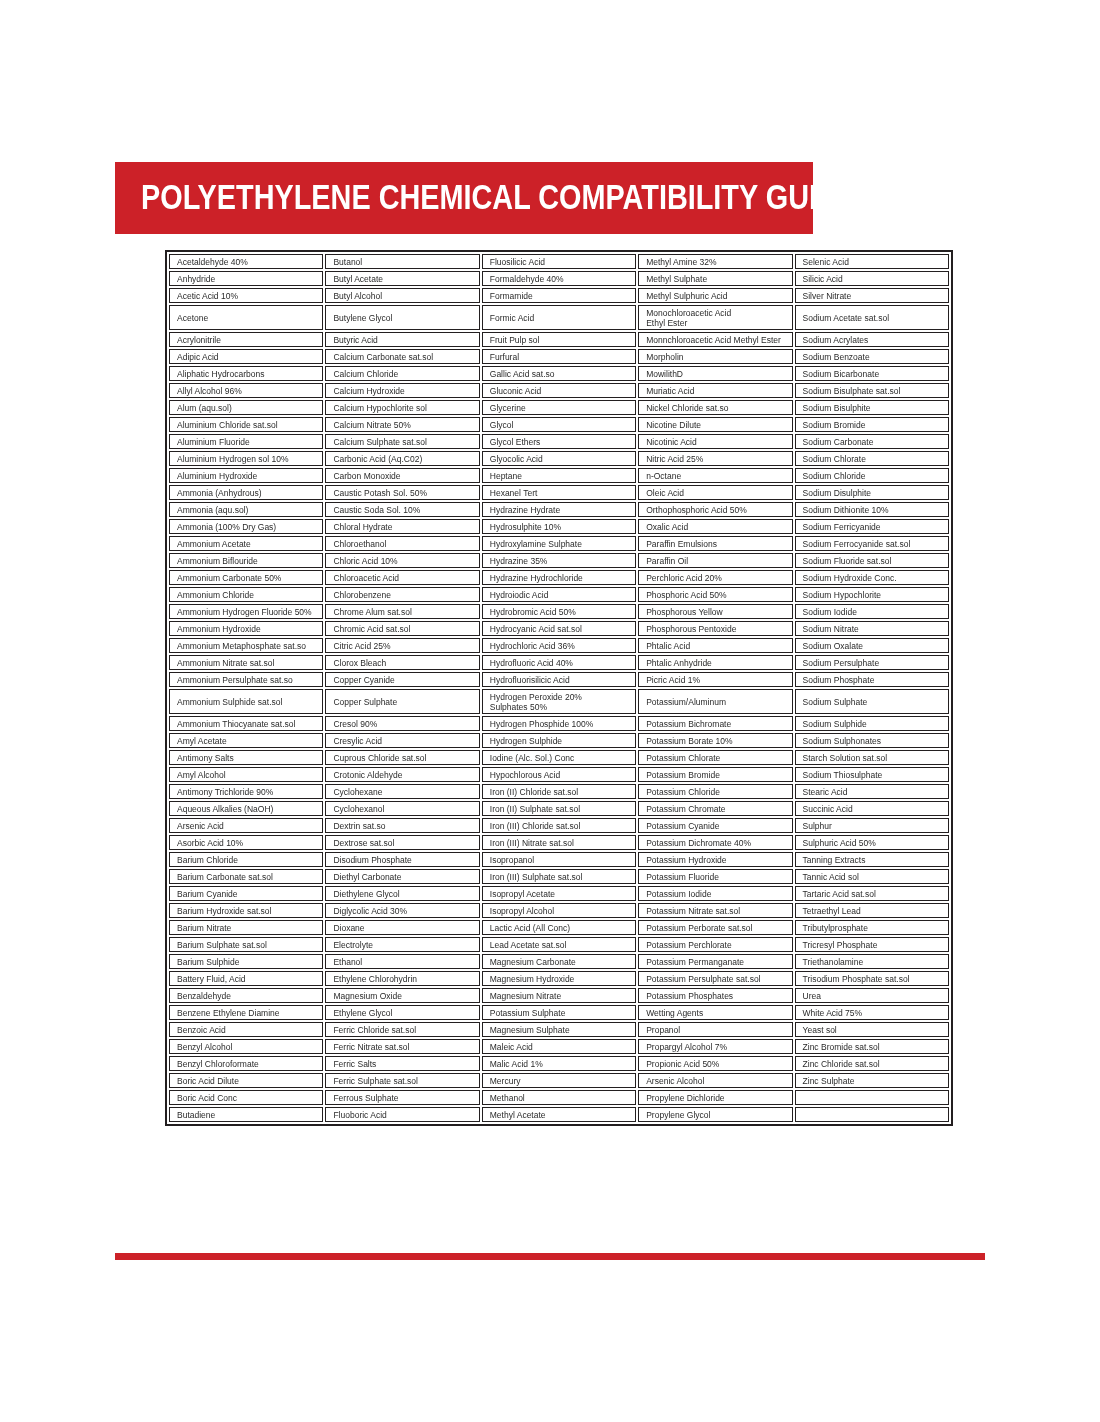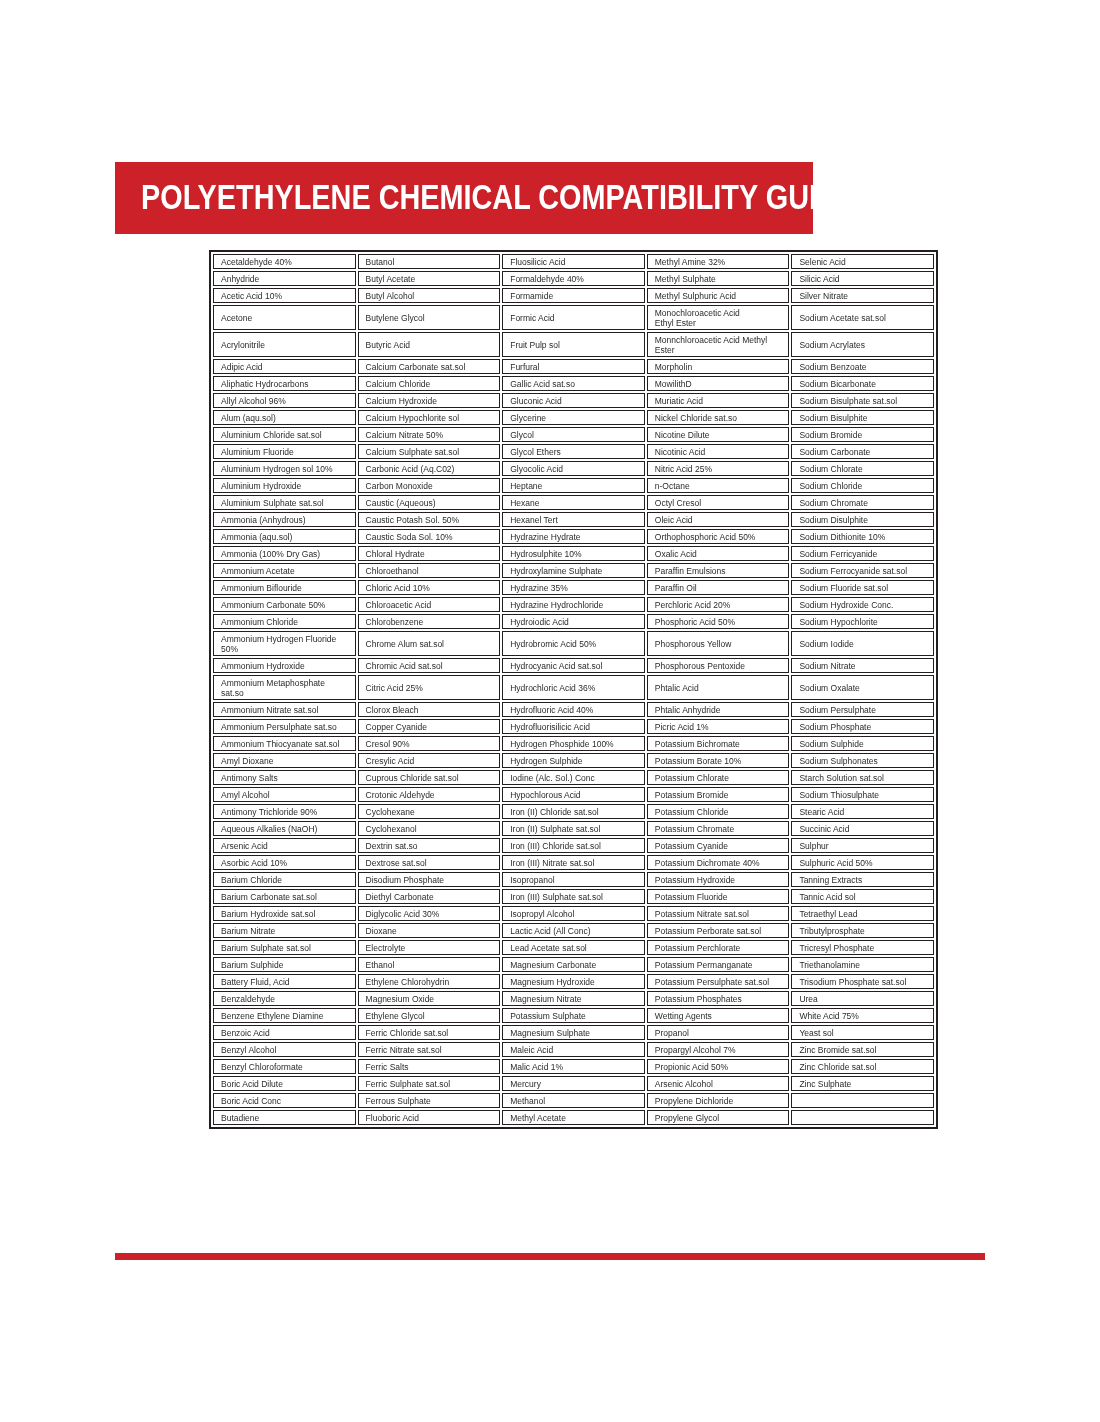--- a/index.html
+++ b/index.html
@@ -36,22 +36,21 @@
     letter-spacing: 0px;
     white-space: nowrap;
     transform: scale(0.93, 1.12);
     transform-origin: left center;
     font-family: "Liberation Sans", sans-serif;
   }
   .table-wrap {
     position: absolute;
     left: 165px;
     top: 250px;
-    width: 729px;
-    margin-left: 44px;
+    width: 788px;
   }
   table.compat {
     width: 100%;
     table-layout: fixed;
     border-collapse: separate;
     border-spacing: 2px;
     border: 2px solid var(--border-color);
     background: #ffffff;
   }
   table.compat td {
@@ -173,27 +172,20 @@
             <td>Sodium Chlorate</td>
           </tr>
           <tr>
             <td>Aluminium Hydroxide</td>
             <td>Carbon Monoxide</td>
             <td>Heptane</td>
             <td>n-Octane</td>
             <td>Sodium Chloride</td>
           </tr>
           <tr>
-            <td>Aluminium Sulphate sat.sol</td>
-            <td>Caustic (Aqueous)</td>
-            <td>Hexane</td>
-            <td>Octyl Cresol</td>
-            <td>Sodium Chromate</td>
-          </tr>
-          <tr>
             <td>Ammonia (Anhydrous)</td>
             <td>Caustic Potash Sol. 50%</td>
             <td>Hexanel Tert</td>
             <td>Oleic Acid</td>
             <td>Sodium Disulphite</td>
           </tr>
           <tr>
             <td>Ammonia (aqu.sol)</td>
             <td>Caustic Soda Sol. 10%</td>
             <td>Hydrazine Hydrate</td>
@@ -264,28 +256,36 @@
             <td>Sodium Persulphate</td>
           </tr>
           <tr>
             <td>Ammonium Persulphate sat.so</td>
             <td>Copper Cyanide</td>
             <td>Hydrofluorisilicic Acid</td>
             <td>Picric Acid 1%</td>
             <td>Sodium Phosphate</td>
           </tr>
           <tr>
+            <td>Ammonium Sulphide sat.sol</td>
+            <td>Copper Sulphate</td>
+            <td>Hydrogen Peroxide 20%
+Sulphates 50%</td>
+            <td>Potassium/Aluminum</td>
+            <td>Sodium Sulphate</td>
+          </tr>
+          <tr>
             <td>Ammonium Thiocyanate sat.sol</td>
             <td>Cresol 90%</td>
             <td>Hydrogen Phosphide 100%</td>
             <td>Potassium Bichromate</td>
             <td>Sodium Sulphide</td>
           </tr>
           <tr>
-            <td>Amyl Dioxane</td>
+            <td>Amyl Acetate</td>
             <td>Cresylic Acid</td>
             <td>Hydrogen Sulphide</td>
             <td>Potassium Borate 10%</td>
             <td>Sodium Sulphonates</td>
           </tr>
           <tr>
             <td>Antimony Salts</td>
             <td>Cuprous Chloride sat.sol</td>
             <td>Iodine (Alc. Sol.) Conc</td>
             <td>Potassium Chlorate</td>
@@ -334,20 +334,27 @@
             <td>Tanning Extracts</td>
           </tr>
           <tr>
             <td>Barium Carbonate sat.sol</td>
             <td>Diethyl Carbonate</td>
             <td>Iron (III) Sulphate sat.sol</td>
             <td>Potassium Fluoride</td>
             <td>Tannic Acid sol</td>
           </tr>
           <tr>
+            <td>Barium Cyanide</td>
+            <td>Diethylene Glycol</td>
+            <td>Isopropyl Acetate</td>
+            <td>Potassium Iodide</td>
+            <td>Tartaric Acid sat.sol</td>
+          </tr>
+          <tr>
             <td>Barium Hydroxide sat.sol</td>
             <td>Diglycolic Acid 30%</td>
             <td>Isopropyl Alcohol</td>
             <td>Potassium Nitrate sat.sol</td>
             <td>Tetraethyl Lead</td>
           </tr>
           <tr>
             <td>Barium Nitrate</td>
             <td>Dioxane</td>
             <td>Lactic Acid (All Conc)</td>

